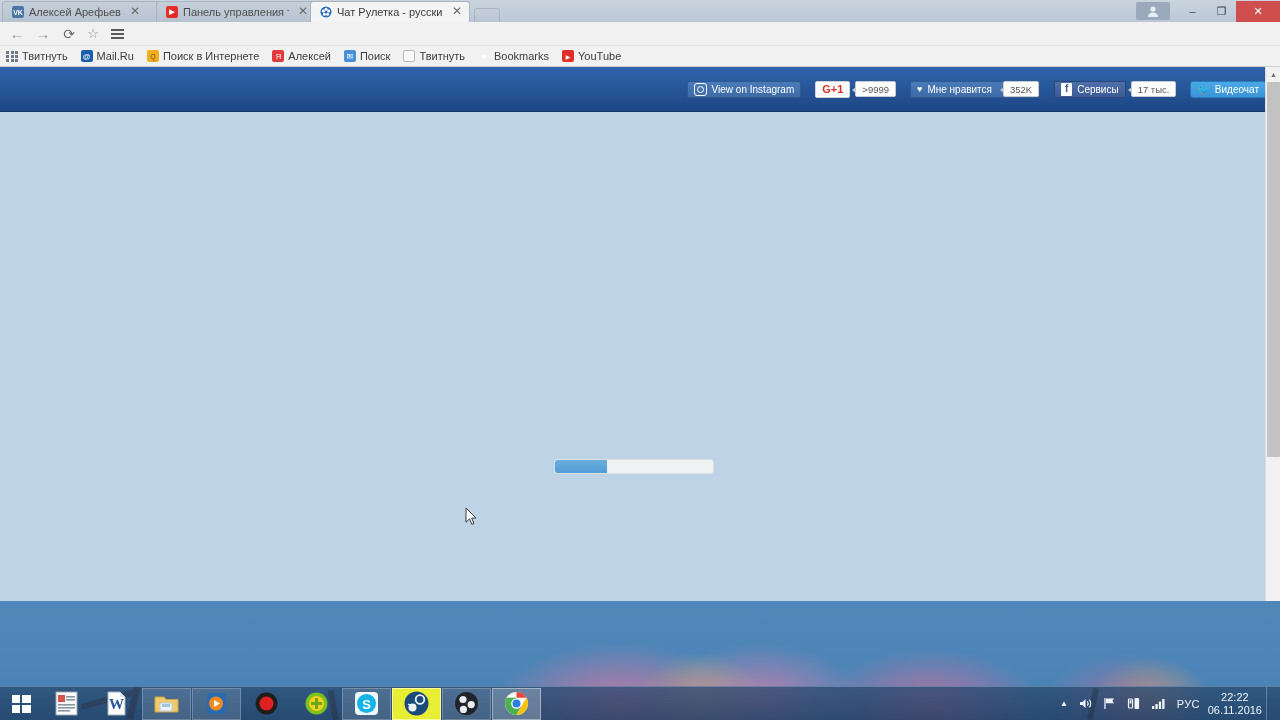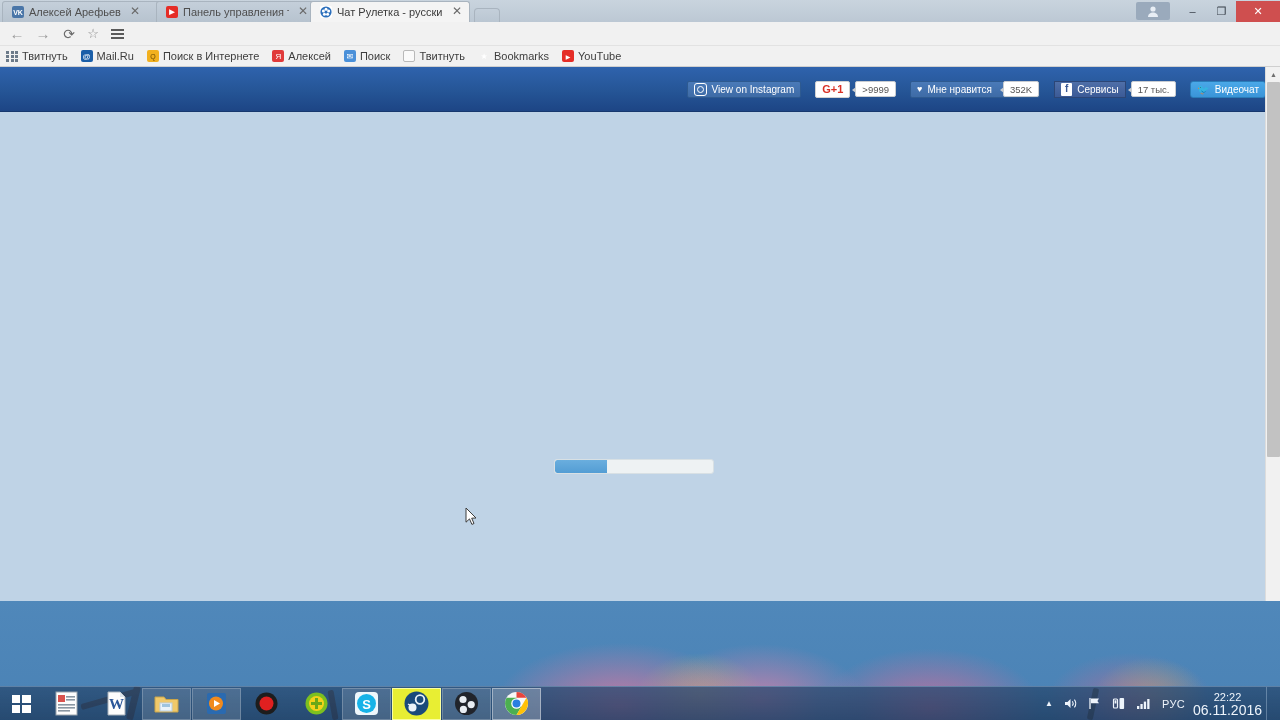--- a/index.html
+++ b/index.html
@@ -274,21 +274,21 @@
   .tbitem.hot { background: #e8ee33; border: 1px solid #fbffa0; }
   .ticon { width: 27px; height: 27px; position: relative; border-radius: 3px; }
 
   .tray {
     margin-left: auto; display: flex; align-items: center;
     padding-right: 6px; color: #eef4fb; font-size: 10.5px;
   }
   .tray .tr { margin: 0 5px; display:flex; align-items:center; }
   .tray .lang { margin: 0 8px 0 6px; font-size: 11px; letter-spacing: .3px; }
   .clock { text-align: center; line-height: 13px; font-size: 11px; padding-right: 4px;}
-  .clock .d { font-size: 14px; }
+  .clock .d { font-size: 11px; }
   .showdesk { width: 8px; height: 34px; border-left: 1px solid rgba(200,220,240,.35); }
 
   svg { display: block; }
 </style>
 </head>
 <body>
 
 <div id="desktop">
   <div class="branch" style="left:130px;bottom:0;width:7px;height:34px;transform:rotate(14deg);"></div>
   <div class="branch" style="left:80px;bottom:18px;width:60px;height:6px;transform:rotate(-16deg);"></div>

